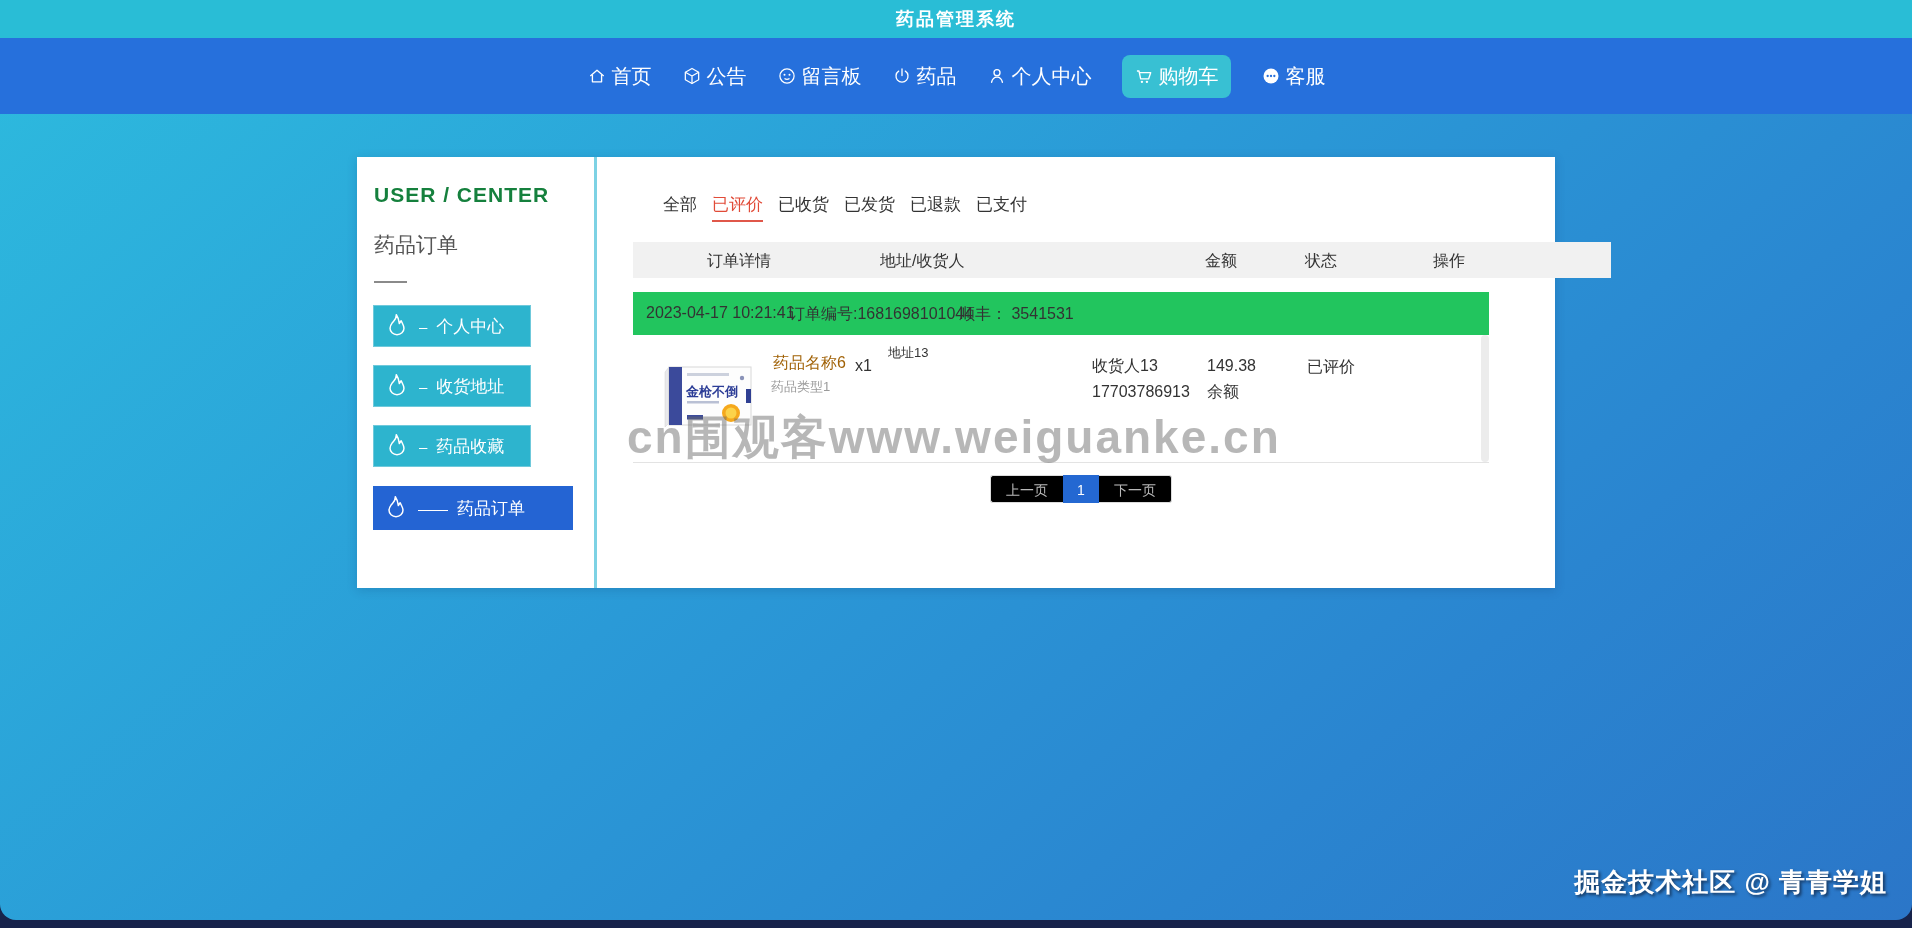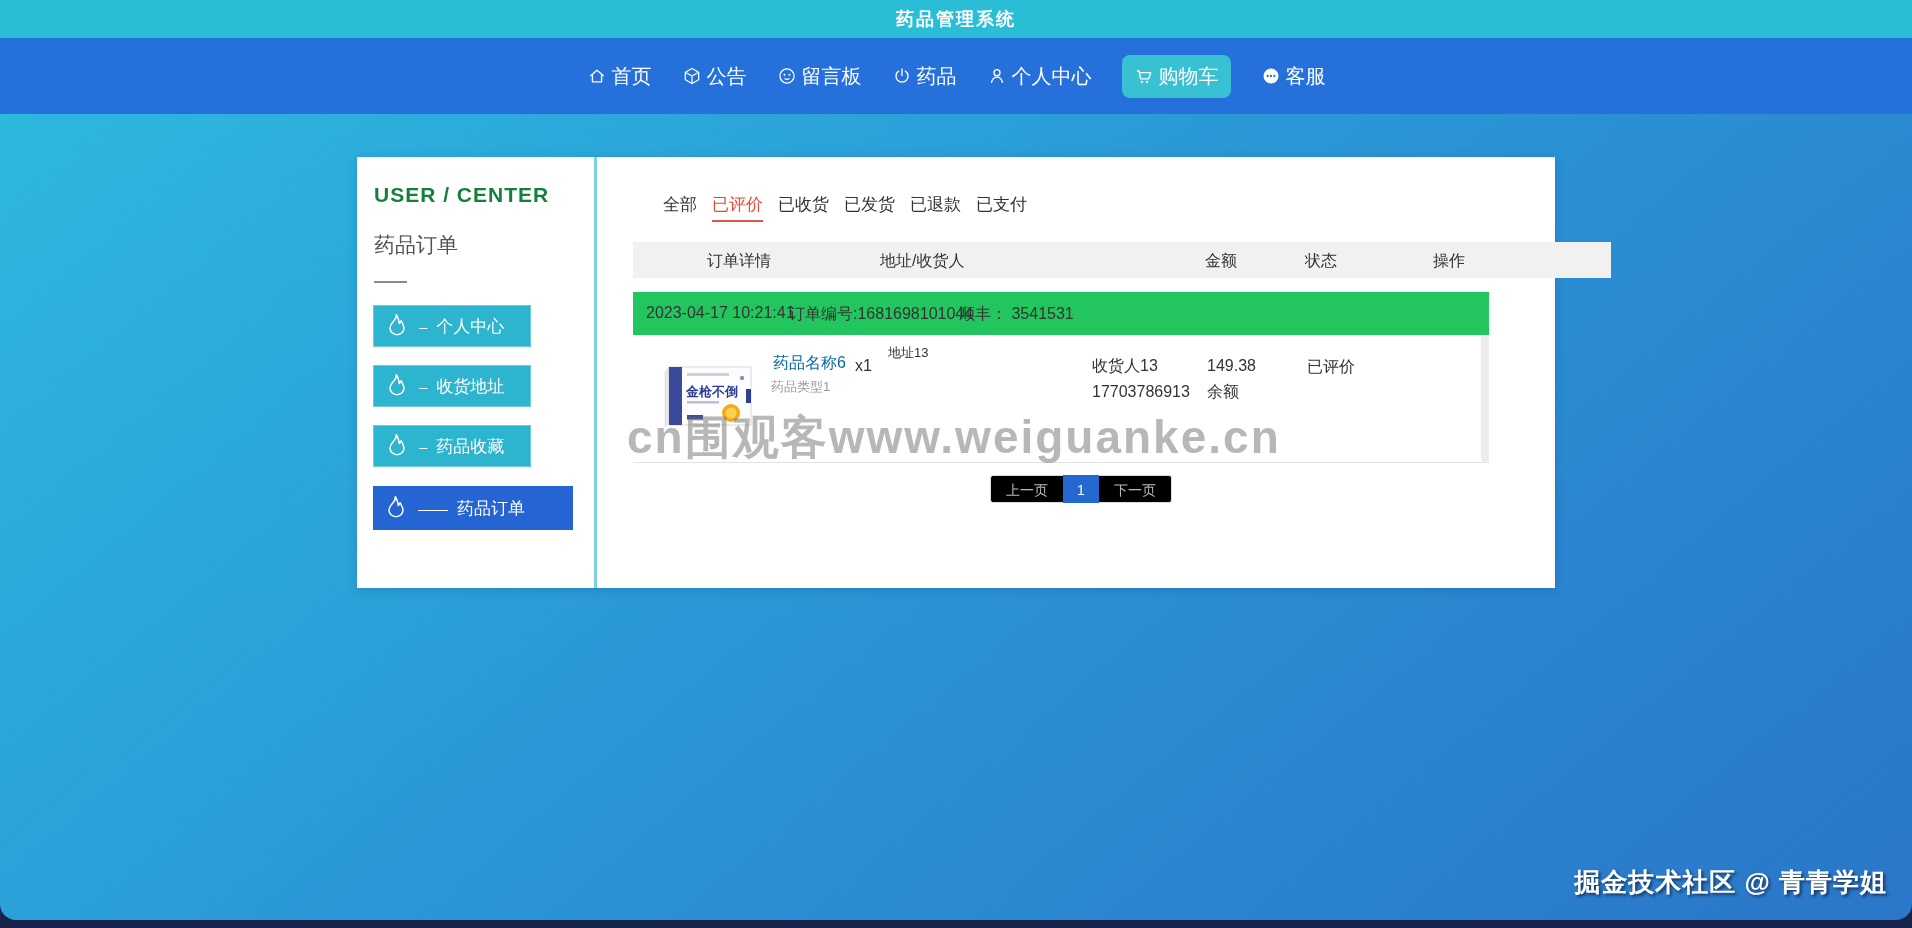--- a/index.html
+++ b/index.html
@@ -35,21 +35,21 @@
   
   .thead{position:absolute;left:276px;top:85px;width:978px;height:36px;background:#f1f1f1;font-size:16px;color:#333;}
   .thead span{position:absolute;top:9px;white-space:nowrap;}
   .th-0{left:74px;}.th-1{left:247px;}.th-2{left:572px;}.th-3{left:672px;}.th-4{left:800px;}
 
   .order-info{position:absolute;left:276px;top:135px;width:856px;height:43px;background:#22c55e;font-size:16px;color:#333;}
   .order-info span{position:absolute;top:12px;white-space:nowrap;}
   .oi-date{left:13px;}.oi-no{left:156px;}.oi-ship{left:326px;}
 
   .p-img{position:absolute;left:306px;top:206px;width:92px;height:68px;cursor:pointer;}
-  .p-name{position:absolute;left:416px;top:196px;font-size:16px;color:#0369a1;}
+  .p-name{position:absolute;left:416px;top:196px;font-size:16px;color:#a16207;}
   .p-type{position:absolute;left:414px;top:221px;font-size:13px;color:#9a9a9a;}
   .p-qty{position:absolute;left:498px;top:200px;font-size:16px;color:#333;}
   .p-addr{position:absolute;left:531px;top:187px;font-size:13px;color:#333;}
   .p-recv{position:absolute;left:735px;top:196px;font-size:16px;color:#333;line-height:26px;}
   .p-amt{position:absolute;left:850px;top:196px;font-size:16px;color:#333;line-height:26px;}
   .p-status{position:absolute;left:950px;top:200px;font-size:16px;color:#333;}
 
   .row-hr{position:absolute;left:276px;top:305px;width:856px;height:0;border-top:1px solid #e3e3e3;}
   .vscroll{position:absolute;left:1124px;top:178px;width:8px;height:127px;background:#ececec;border-radius:4px;cursor:pointer;}
 

